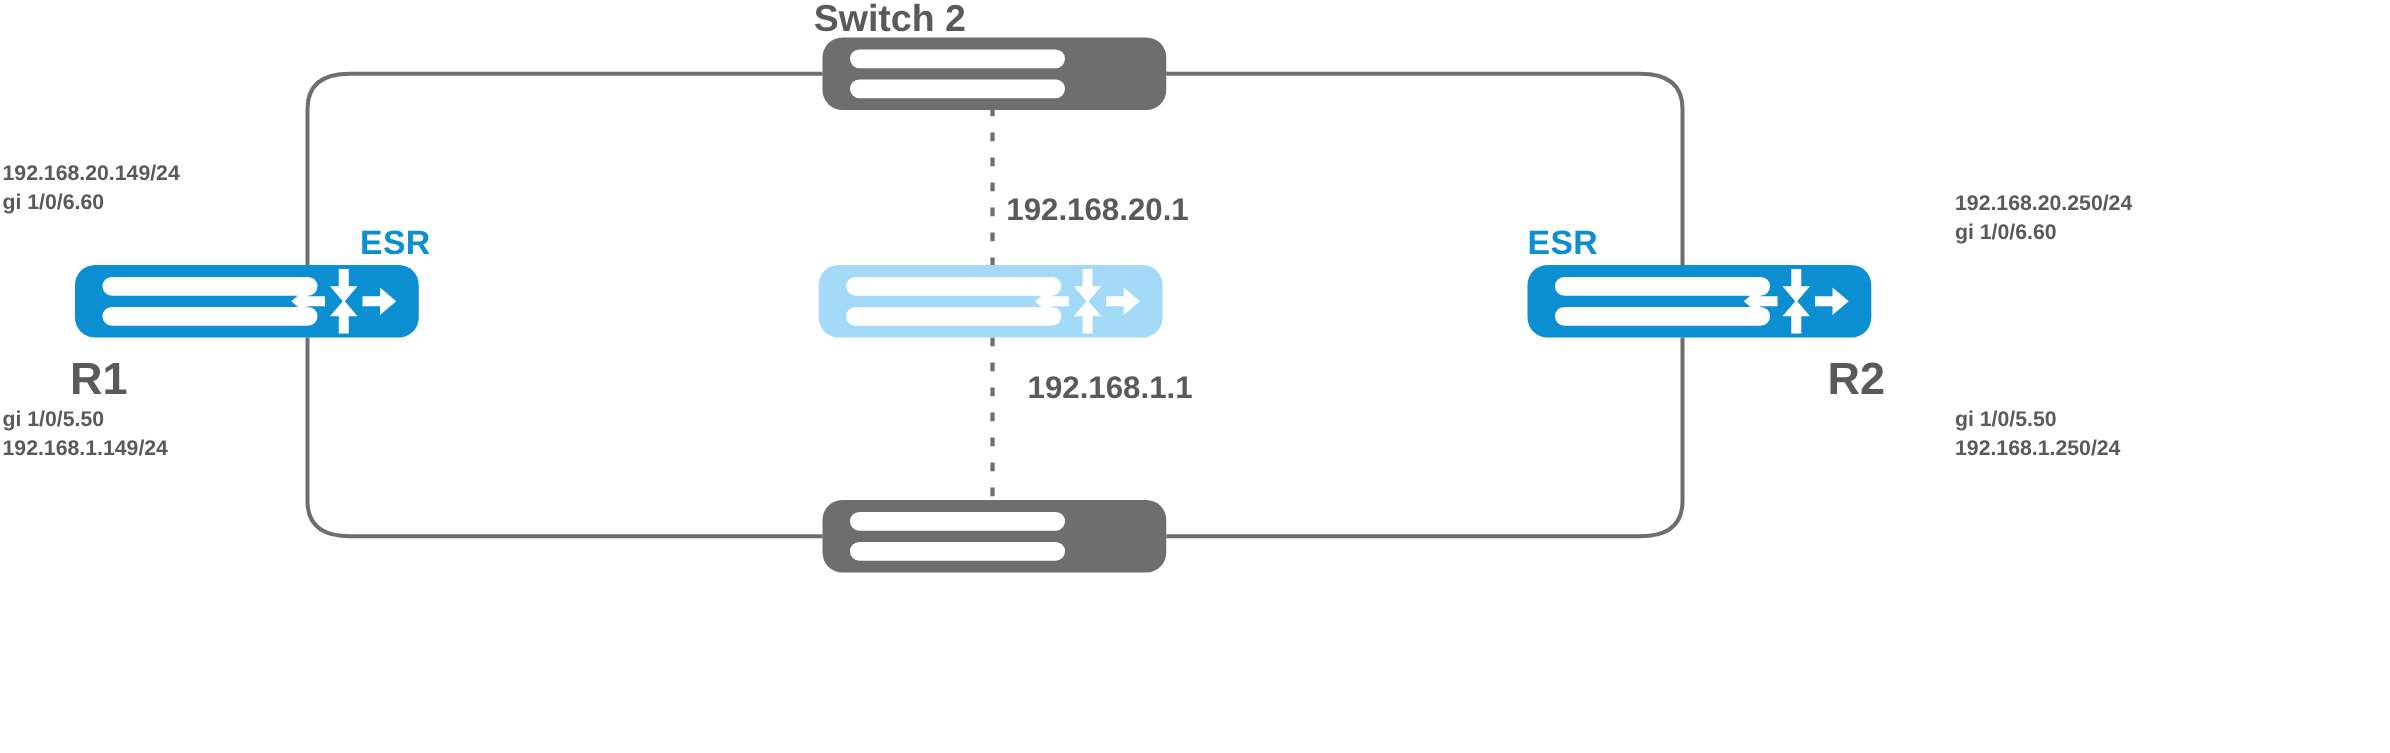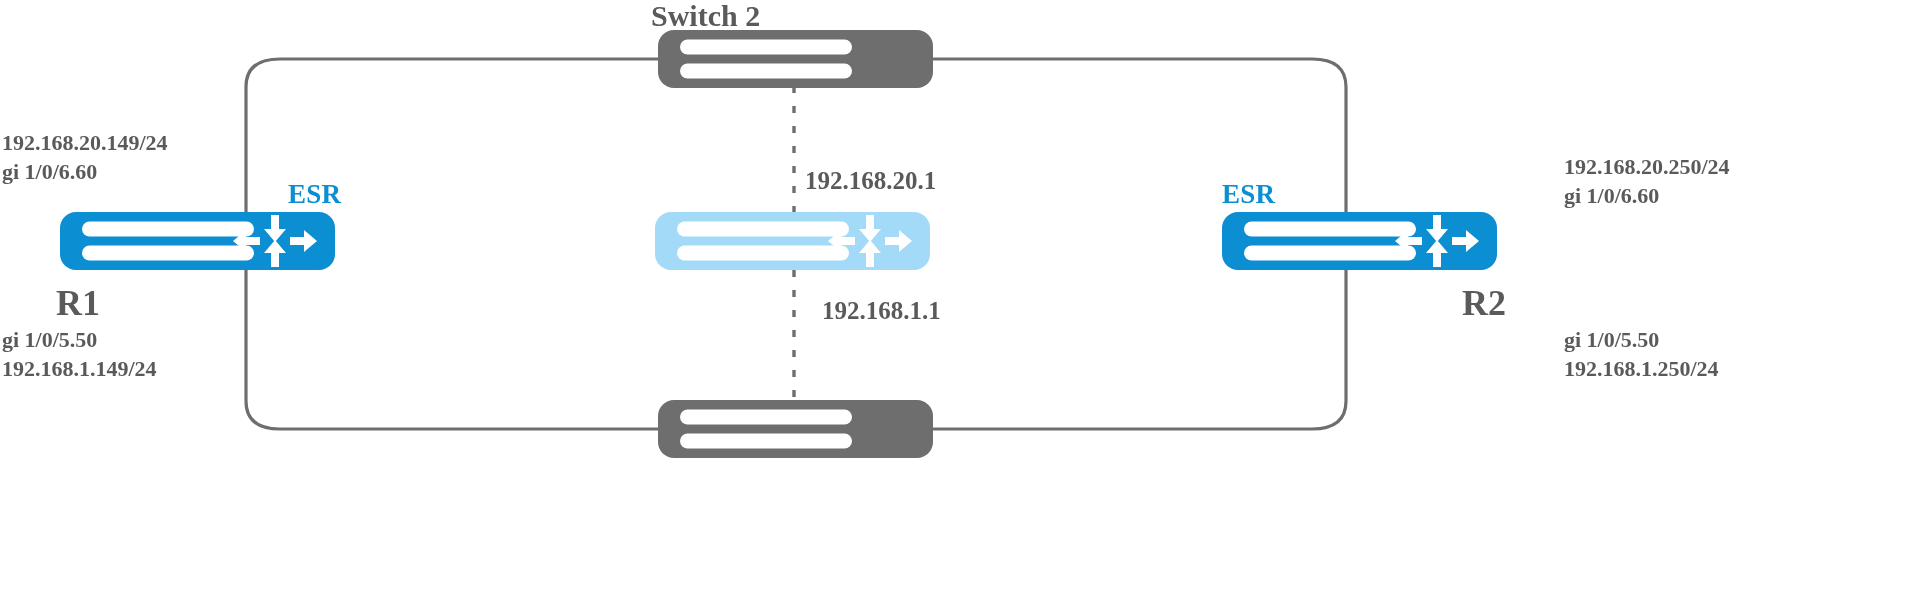--- a/index.html
+++ b/index.html
@@ -9,21 +9,20 @@
   }
   body {
     font-family: "Liberation Sans", sans-serif;
   }
   #diagram {
     position: relative;
     width: 1912px;
     height: 602px;
     background: #ffffff;
     overflow: hidden;
-    font-family: Liberation Serif, serif;
   }
   #wire-layer {
     position: absolute;
     left: 0;
     top: 0;
     width: 1912px;
     height: 602px;
   }
 
   
@@ -76,21 +75,21 @@
     font-size: 27px;
     letter-spacing: 0.3px;
   }
   .label.devname {
     font-size: 36px;
   }
   .label.swname {
     font-size: 30px;
   }
   .label.iface {
-    font-size: 22px;
+    font-size: 17px;
   }
   .label.ipdash {
     font-size: 25px;
   }
 </style>
 </head>
 <body>
 
 <div id="diagram">
 
@@ -172,16 +171,16 @@
     </div>
     <svg class="router-arrows" width="84" height="52" viewBox="0 0 84 52">
       <g fill="#ffffff">
         <path d="M38 0 h8 v14 h7 l-11 13 -11 -13 h7 z"></path>
         <path d="M38 52 h8 v-14 h7 l-11 -13 -11 13 h7 z"></path>
         <path d="M0 26 l13 -11 v7 h14 v8 h-14 v7 z"></path>
         <path d="M84 26 l-13 -11 v7 h-14 v8 h14 v7 z"></path>
       </g>
     </svg>
   </div>
-  <div class="label ipdash" style="left:805px; top:164px;">192.168.20.1</div>
+  <div class="label ipdash" style="left:805px; top:152px;">192.168.20.1</div>
   <div class="label ipdash" style="left:822px; top:294px;">192.168.1.1</div>
 
 </div>
 
 </body></html>

